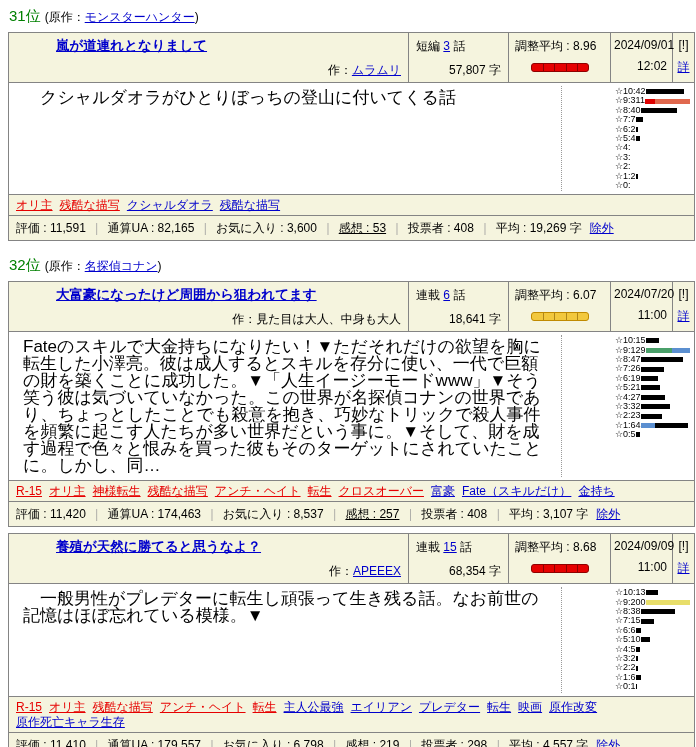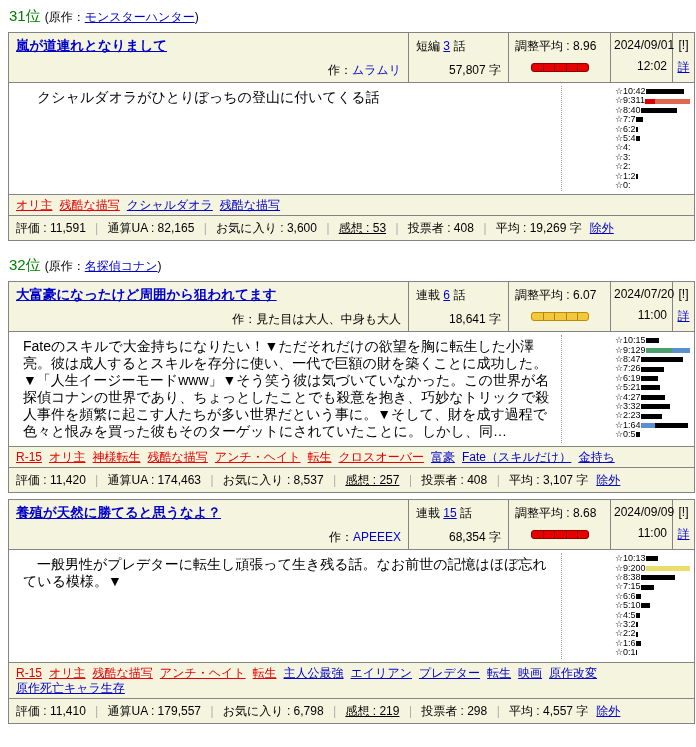--- a/index.html
+++ b/index.html
@@ -16,24 +16,24 @@
   .rank-line { margin:15px 0 6px 1px; font-size:12px; }
   .entry:first-child .rank-line { margin-top:3px; }
   .rank { color:#008000; font-size:15px; margin-right:4px; }
   .origin-txt { color:#000; }
   .origin-link { color:#0000cc; }
 
   table.entry-table { border-collapse:collapse; width:686px; background:#f5f4de; table-layout:fixed; }
   td { border:1px solid #848484; vertical-align:top; padding:0; }
 
   .title-cell { width:400px; padding:4px 7px 3px 7px; }
-  .title-inner { display:flex; flex-direction:column; justify-content:space-between; min-height:42px; }
+  .title-inner { display:flex; flex-direction:column; justify-content:space-between; min-height:42px;margin-left:40px; }
   .title-link { font-weight:bold; font-size:13.5px; color:#0000cc; line-height:17px; }
   .author-line { text-align:right; margin-top:3px; }
-  .author-name.is-link { color:#0000cc; }
+  .author-name.is-link { color:#0000cc; text-decoration:underline; }
 
   .ep-cell { width:100px; padding:5px 7px 3px 7px; }
   .ep-line { white-space:nowrap; }
   .ep-count { color:#0000cc; }
   .ep-chars { text-align:right; margin-top:7px; }
 
   .avg-cell { width:102px; padding:5px 5px 3px 6px; }
   .avg-line { white-space:nowrap; }
   .avg-bar { width:58px; height:9px; margin:8px auto 0 auto; border-radius:3px;
     background-image:repeating-linear-gradient(90deg, transparent 0 10.6px, rgba(60,0,0,.55) 10.6px 11.6px); }
@@ -43,21 +43,21 @@
 
   .date-cell { width:62px; padding:5px 5px 3px 3px; text-align:right; }
   .date-time { margin-top:7px; }
 
   .flag-cell { width:22px; padding:5px 1px 3px 1px; text-align:center; }
   .alert-flag { color:#000; text-decoration:none; display:block; }
   .detail-link { color:#0000cc; display:block; margin-top:7px; }
 
   .desc-td { background:#fff; padding:3px 2px 3px 6px; }
   .desc-flex { display:flex; align-items:stretch; }
-  .synopsis { flex:1; font-size:14px; line-height:17px; padding:3px 6px 3px 8px; color:#000; }
+  .synopsis { flex:1; font-size:17px; line-height:17px; padding:3px 6px 3px 8px; color:#000; }
   .ratings { width:131px; flex:none; border-left:1px dotted #999; padding:1px 2px 1px 5px;
              font-size:9px; line-height:9.4px; white-space:nowrap; color:#000; }
   .rating-row { height:9.4px; display:flex; align-items:center;margin-left:48px; }
   .rating-label { display:inline-block; }
   .bar-seg { display:inline-block; height:5px; }
   .bar-seg:first-of-type { margin-left:3px; }
 
   .tags-td { padding:3px 7px 2px 7px; line-height:15px; }
   .tag { margin-right:7px; white-space:nowrap; }
   .tag.r { color:#e60000; }

